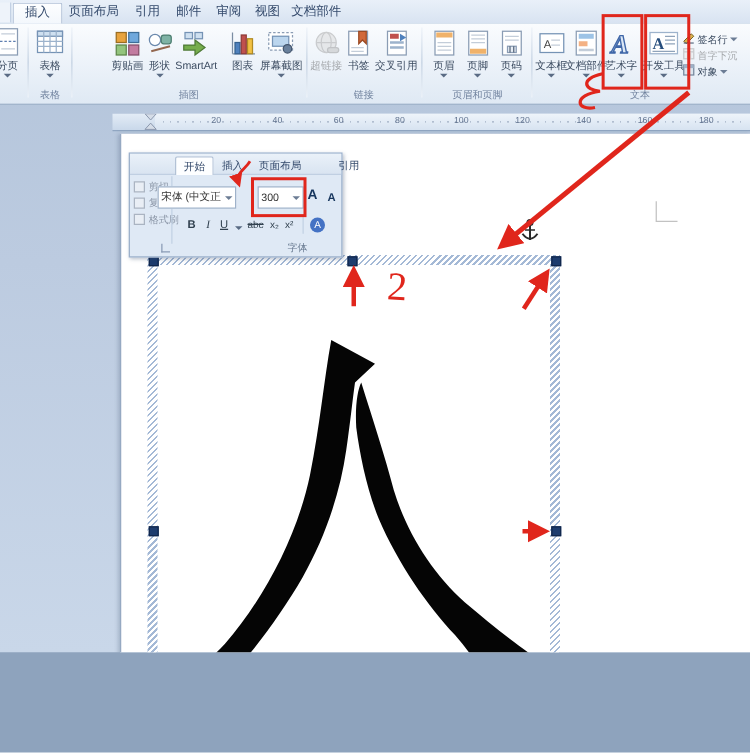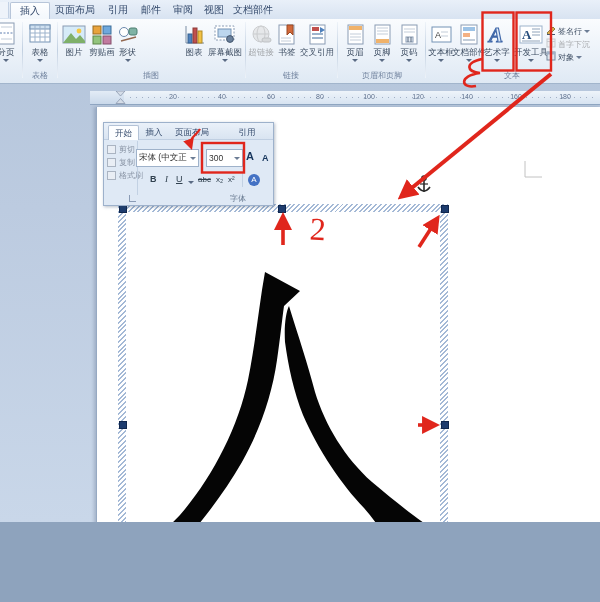--- a/index.html
+++ b/index.html
@@ -42,21 +42,21 @@
     border-left:1px solid #96a9c2;box-shadow:-2px 0 3px rgba(60,80,110,.25);}
   
   .strip{position:absolute;background:
     repeating-linear-gradient(135deg,#ffffff 0 2px,#a4b9d6 2px 3.4px);}
   .handle{position:absolute;width:6px;height:6px;background:#1d3c6e;border:1px solid #10274d;}
   
   .mini{position:absolute;left:103px;top:122px;width:169px;height:82px;background:#dfe9f5;
     border:1px solid #9db1cb;box-shadow:1px 1px 3px rgba(50,70,100,.35);}
   .mini .mtabs{position:absolute;left:0;top:0;width:100%;height:16px;
     background:linear-gradient(#eaf1f9,#d9e4f1);border-bottom:1px solid #c0cfe2;}
-  .mtab{position:absolute;top:2px;height:14px;line-height:14px;font-size:8.5px;color:#33496b;text-align:center;}
+  .mtab{position:absolute;top:2px;height:14px;line-height:14px;font-size:8.5px;color:#33496b;text-align:center;margin-left:32px;}
   .mtab.active{background:#fdfeff;border:1px solid #b3c2d6;border-bottom:none;border-radius:2px 2px 0 0;}
   .clipitem{position:absolute;left:3px;height:10px;display:flex;align-items:center;gap:3px;
     font-size:8px;color:#8a95a6;white-space:nowrap;}
   .clipicon{width:7px;height:7px;border:1px solid #aab4c2;background:#e9eef5;}
   .combo{position:absolute;background:#fff;border:1px solid #9fb2ca;display:flex;align-items:center;
     font-size:8.5px;color:#333;padding:0 2px;box-sizing:border-box;overflow:hidden;white-space:nowrap;}
   .combo .da{margin:0 0 0 auto;border-top-color:#6c7d95;}
   .fmt{position:absolute;top:50px;height:13px;line-height:13px;font-size:9px;color:#31414f;}
   .vline{position:absolute;background:#c2d1e3;width:1px;}
   .launcher{position:absolute;width:6px;height:6px;border-left:1px solid #8a9bb5;border-bottom:1px solid #8a9bb5;}
@@ -107,30 +107,20 @@
             <line x1="2" y1="11" x2="22" y2="11" stroke="#9db3cc"></line>
             <line x1="2" y1="15" x2="22" y2="15" stroke="#9db3cc"></line>
           </svg>
       </span>
       <span class="bl">表格</span>
       <span class="da"></span>
     </div>
     <span class="glabel" style="left:20px;width:40px">表格</span>
     <div class="sep" style="left:57px"></div>
 
-    <div class="bb" style="left:60px;width:28px">
-      <span class="bi">
-        <svg width="24" height="22">
-            <rect x="1" y="2" width="22" height="17" fill="#d6ebf8" stroke="#8a9cb4"></rect>
-            <circle cx="17" cy="7" r="2.4" fill="#f5c944"></circle>
-            <path d="M1,19 L9,9 L14,15 L18,11 L23,17 L23,19 Z" fill="#7fb069"></path>
-          </svg>
-      </span>
-      <span class="bl">图片</span>
-    </div>
     <div class="bb" style="left:88px;width:28px">
       <span class="bi">
         <svg width="22" height="22">
             <rect x="2" y="2" width="8" height="8" fill="#e8a33d" stroke="#9a6d22"></rect>
             <rect x="12" y="2" width="8" height="8" fill="#6fa8dc" stroke="#3d6e99"></rect>
             <rect x="2" y="12" width="8" height="8" fill="#93c47d" stroke="#5d8549"></rect>
             <rect x="12" y="12" width="8" height="8" fill="#c27ba0" stroke="#854f6b"></rect>
           </svg>
       </span>
       <span class="bl">剪贴画</span>
@@ -138,20 +128,30 @@
     <div class="bb" style="left:114px;width:27px">
       <span class="bi">
         <svg width="22" height="22">
             <circle cx="7" cy="8" r="4.5" fill="#fff" stroke="#6b89ad"></circle>
             <rect x="12" y="4" width="8" height="7" rx="2" fill="#7fb3a5" stroke="#4d7e70"></rect>
             <line x1="4" y1="17" x2="19" y2="13" stroke="#93674f" stroke-width="1.5"></line>
           </svg>
       </span>
       <span class="bl">形状</span>
       <span class="da"></span>
+    </div>
+    <div class="bb" style="left:134px;width:46px">
+      <span class="bi">
+        <svg width="24" height="22">
+            <path d="M2,12 h9 v-4 l8,6 -8,6 v-4 h-9 z" fill="#76ad4c" stroke="#4e7a36"></path>
+            <rect x="3" y="2" width="6" height="5" fill="#cfe0f0" stroke="#7593b5"></rect>
+            <rect x="11" y="2" width="6" height="5" fill="#cfe0f0" stroke="#7593b5"></rect>
+          </svg>
+      </span>
+      <span class="bl">SmartArt</span>
     </div>
     <div class="bb" style="left:180px;width:28px">
       <span class="bi">
         <svg width="23" height="23">
             <line x1="3" y1="20" x2="21" y2="20" stroke="#7b8da3"></line>
             <line x1="3" y1="3" x2="3" y2="20" stroke="#7b8da3"></line>
             <rect x="5" y="11" width="4" height="9" fill="#4f81bd" stroke="#35618f"></rect>
             <rect x="10" y="5" width="4" height="15" fill="#c0504d" stroke="#8e3a38"></rect>
             <rect x="15" y="8" width="4" height="12" fill="#f2c144" stroke="#b18a23"></rect>
           </svg>
@@ -378,21 +378,21 @@
     <div class="clipitem" style="top:34px">
       <span class="clipicon"></span>
       <span>复制</span>
     </div>
     <div class="clipitem" style="top:47px">
       <span class="clipicon"></span>
       <span>格式刷</span>
     </div>
     <div class="vline" style="left:33px;top:18px;height:54px"></div>
 
-    <div class="combo" style="left:32px;top:26px;width:63px;height:18px">
+    <div class="combo" style="left:22px;top:26px;width:63px;height:18px">
       <span>宋体 (中文正</span>
       <span class="da"></span>
     </div>
     <div class="combo" style="left:102px;top:26px;width:37px;height:18px">
       <span>300</span>
       <span class="da"></span>
     </div>
     <span style="position:absolute;left:142px;top:27px;font-size:11px;font-weight:bold;color:#17365d">A</span>
     <span style="position:absolute;left:158px;top:30px;font-size:9px;font-weight:bold;color:#17365d">A</span>
 

